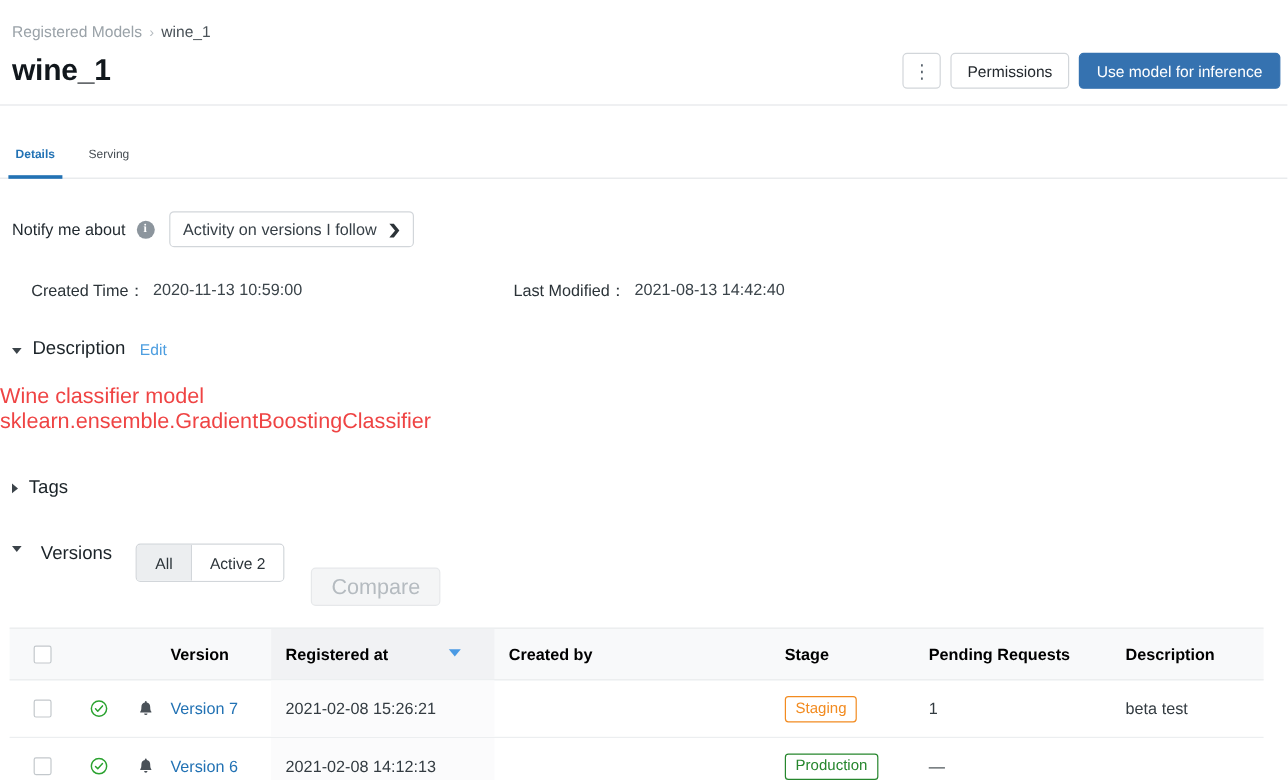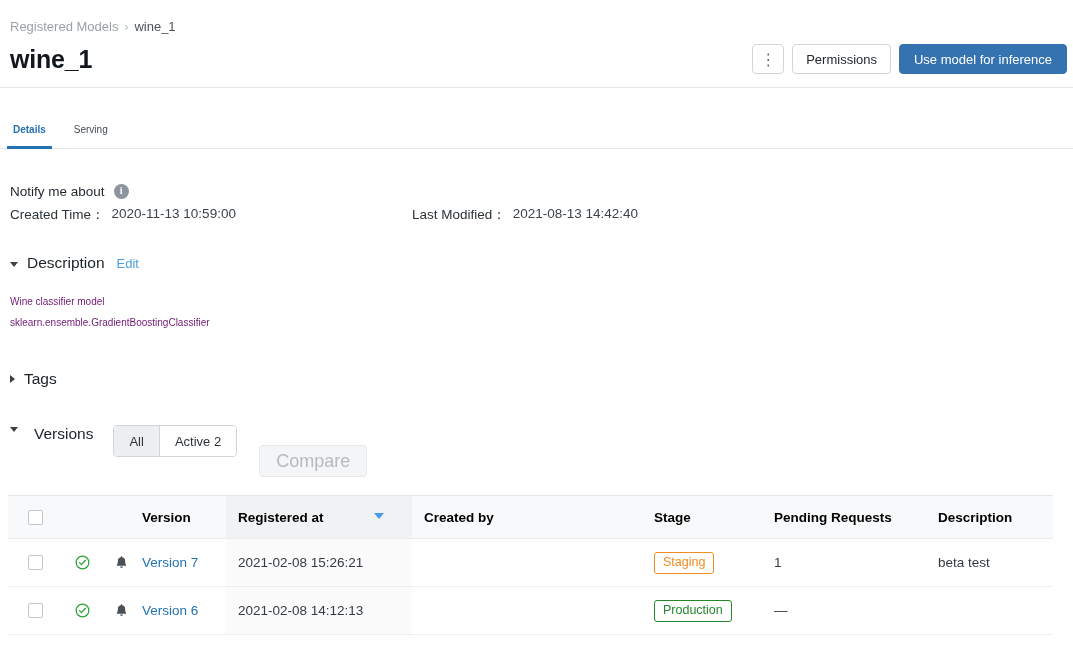--- a/index.html
+++ b/index.html
@@ -135,21 +135,22 @@
     height: 30px; padding: 0 11px;
     font-size: 13.5px; color: #363f46;
     background: #fff; cursor: pointer;
     margin-left: 3px;
   }
   .chev { font-size: 11px; color: #2c3338; font-weight: bold; transform: scaleX(1.25); }
 
   
   .meta-row {
     display: flex;
-    padding-left: 10px;
+    padding-left: 26px;
+    margin-top: 28px;
     font-size: 13.5px;
     color: #2b3338;
     height: 18px;
   }
   .meta-item { display: flex; gap: 7px; }
   .meta-key { color: #2b3338; }
   .meta-val { color: #3b444a; }
   .meta-gap { width: 176px; }
 
   
@@ -169,25 +170,24 @@
   .tri.open {
     border-left: 4.5px solid transparent;
     border-right: 4.5px solid transparent;
     border-top: 5px solid #3b4349;
     border-bottom: 0;
     margin-top: 2px;
   }
   .edit-link { color: #4d9ee0; font-size: 13px; cursor: pointer; margin-left: 3px; }
 
   .desc-body {
-    padding-left: 10px;
     margin-top: 20px;
-    font-size: 10px;
+    font-size: 18px;
     line-height: 20.5px;
-    color: #701a75;
+    color: #ef4444;
   }
 
   
   .versions-row {
     display: flex; align-items: flex-start; gap: 16px;
     padding-left: 8px;
   }
   .seg {
     display: inline-flex;
     border: 1px solid #d2d6da;
@@ -316,20 +316,24 @@
 <div class="hr"></div>
 
 <div class="tabs">
   <div class="tab active">Details</div>
   <div class="tab">Serving</div>
 </div>
 
 <div class="notify-row">
   <span class="notify-label">Notify me about</span>
   <span class="info-icon">i</span>
+  <div class="select-box">
+    <span>Activity on versions I follow</span>
+    <span class="chev">❯</span>
+  </div>
 </div>
 
 <div class="meta-row">
   <div class="meta-item">
     <span class="meta-key">Created Time：</span>
     <span class="meta-val">2020-11-13 10:59:00</span>
   </div>
   <div class="meta-gap"></div>
   <div class="meta-item">
     <span class="meta-key">Last Modified：</span>

